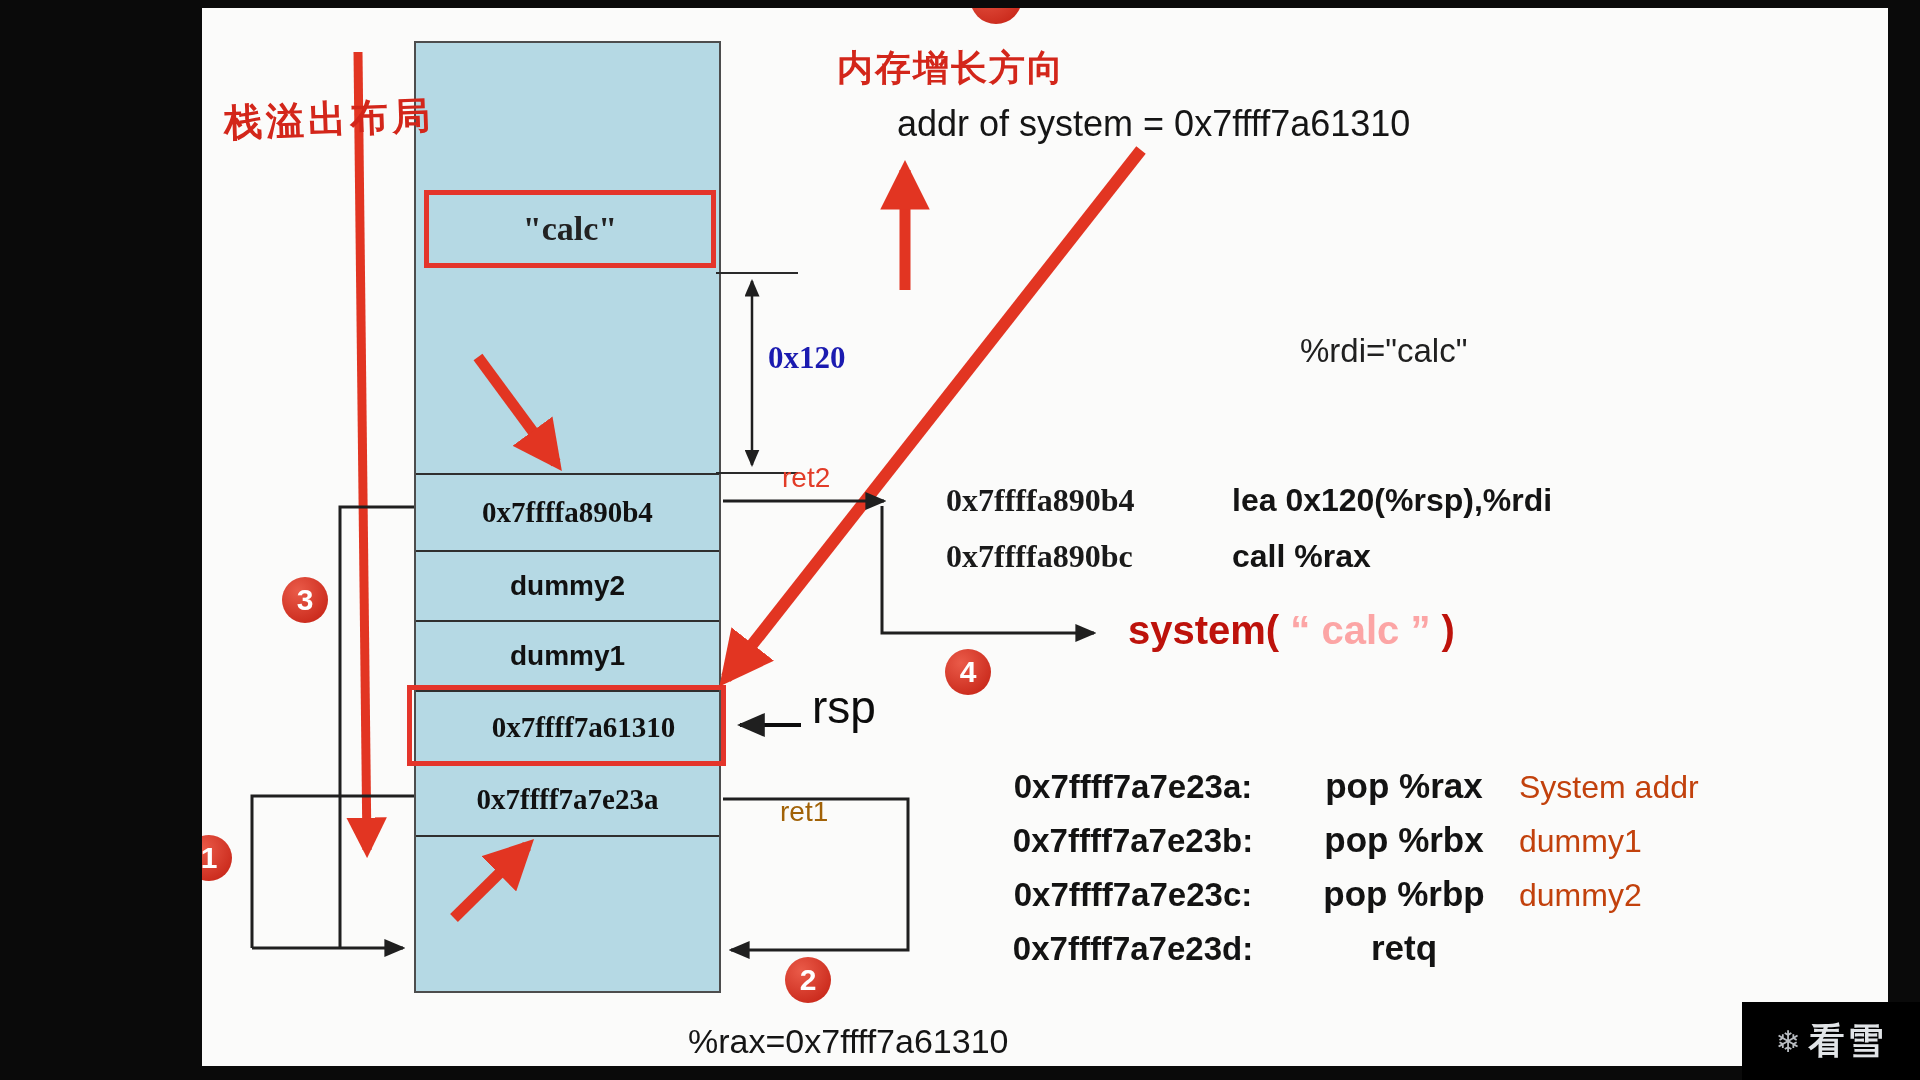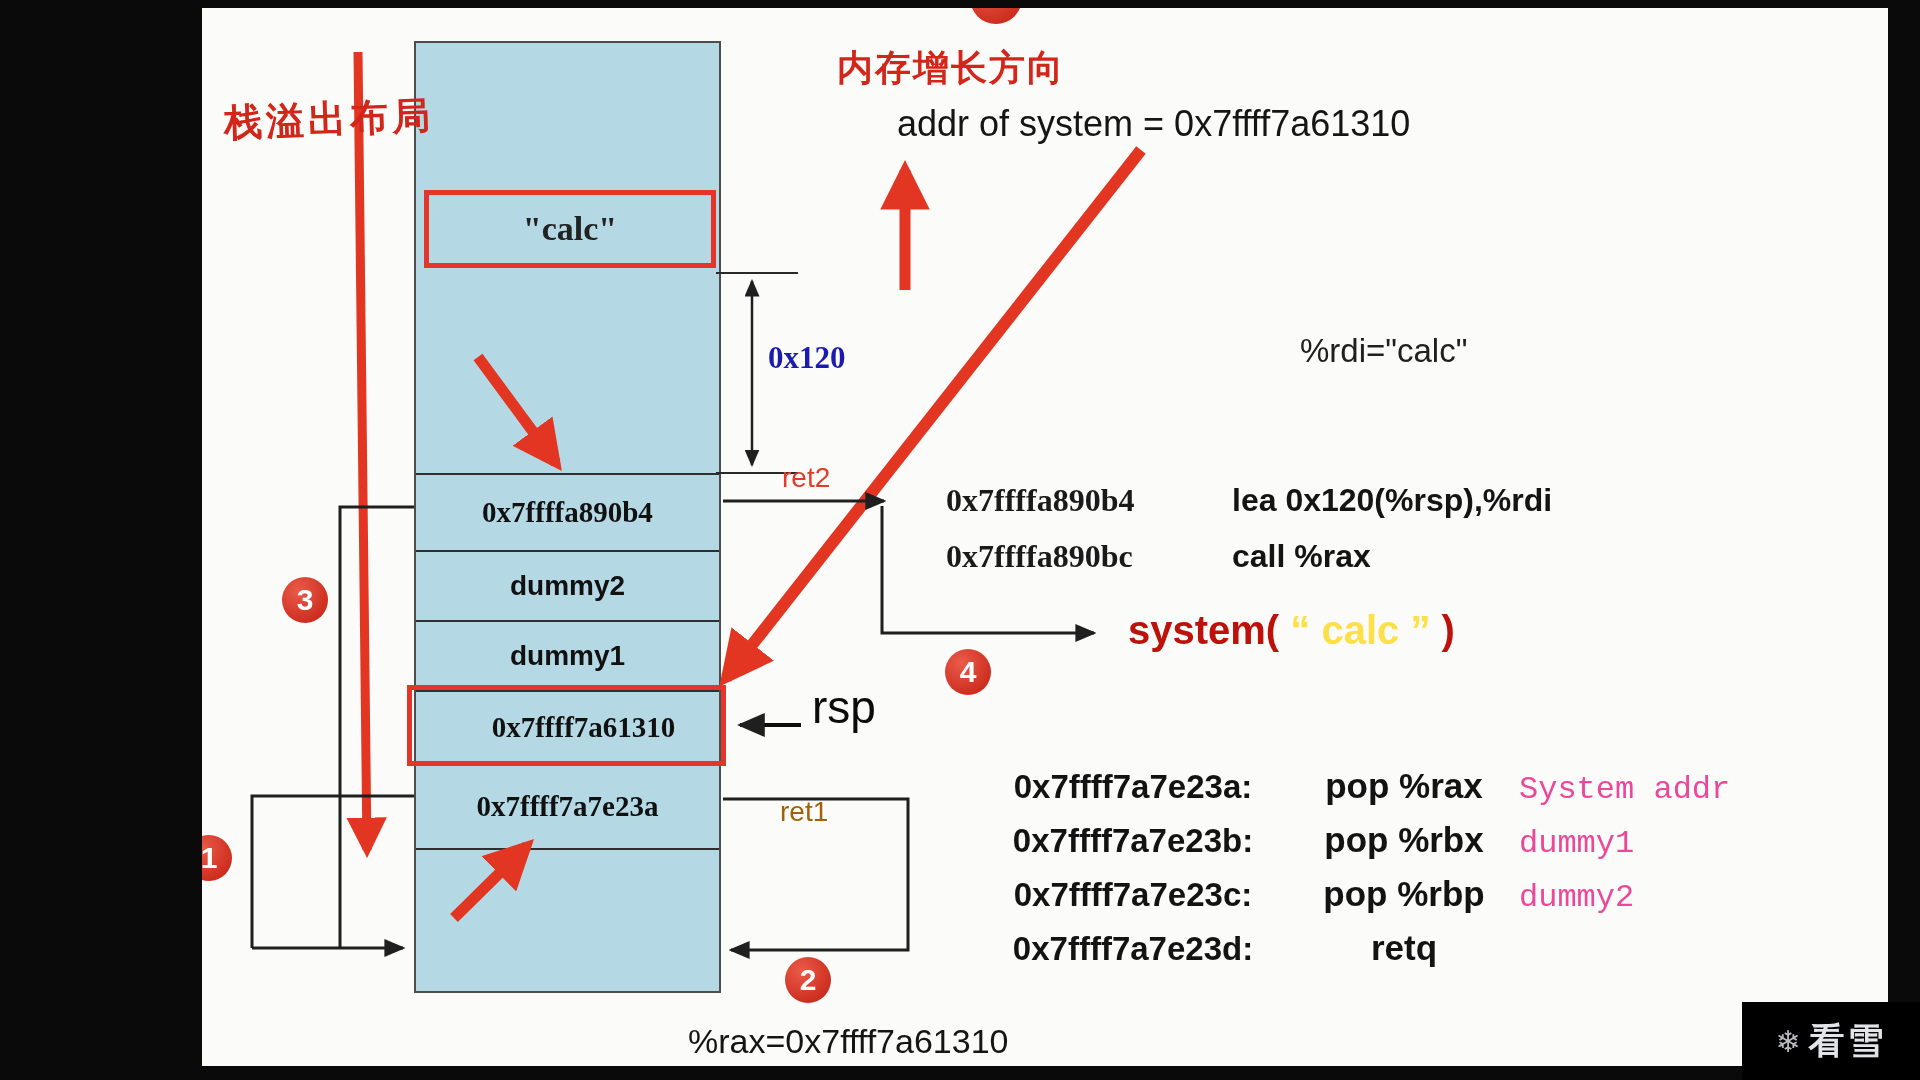--- a/index.html
+++ b/index.html
@@ -10,21 +10,21 @@
 
   
   .stack-col{position:absolute;left:414px;top:41px;width:307px;height:952px;box-sizing:border-box;
              background:#b5d9e4;border:2px solid #4d4d4d;z-index:2;}
   .srow{position:absolute;left:416px;width:303px;box-sizing:border-box;border-top:2px solid #2f2f2f;
         display:flex;align-items:center;justify-content:center;z-index:3;}
   .r1{top:473px;height:77px;font-family:"Liberation Serif",serif;font-weight:700;font-size:29px;}
   .r2{top:550px;height:70px;font-weight:700;font-size:28px;}
   .r3{top:620px;height:70px;font-weight:700;font-size:28px;}
   .r4{top:690px;height:72px;font-family:"Liberation Serif",serif;font-weight:700;font-size:29px;padding-left:32px;}
-  .r5{top:762px;height:88px;border-bottom:2px solid #2f2f2f;font-family:"Liberation Serif",serif;font-weight:700;font-size:29px;}
+  .r5{top:762px;height:75px;border-bottom:2px solid #2f2f2f;font-family:"Liberation Serif",serif;font-weight:700;font-size:29px;}
 
   .calc-box{position:absolute;left:424px;top:190px;width:292px;height:78px;box-sizing:border-box;
             border:5px solid #e4352b;display:flex;align-items:center;justify-content:center;
             font-family:"Liberation Serif",serif;font-weight:700;font-size:34px;color:#222;z-index:3;}
   .redbox{position:absolute;left:407px;top:685px;width:319px;height:81px;box-sizing:border-box;
           border:5px solid #e4352b;z-index:4;}
 
   
   .lbl{position:absolute;z-index:7;white-space:nowrap;}
   .title-cn{left:224px;top:94px;font-size:38px;color:#d3261a;font-weight:700;transform:rotate(-2deg);letter-spacing:4px;}
@@ -39,29 +39,29 @@
 
   
   .call-block{position:absolute;left:946px;top:472px;z-index:7;}
   .call-row{display:flex;align-items:center;height:56px;}
   .c-addr{width:286px;font-family:"Liberation Serif",serif;font-weight:700;font-size:32px;color:#1a1a1a;}
   .c-ins{font-size:32px;font-weight:600;color:#141414;}
 
   
   .sys-line{position:absolute;left:1128px;top:608px;z-index:7;font-size:40px;font-weight:700;white-space:nowrap;}
   .sys-fn{color:#bd120b;text-align:center;}
-  .sys-arg{color:#fde047;}
+  .sys-arg{color:#fca5a5;}
   .sys-close{color:#bd120b;}
 
   
   .pop-block{position:absolute;left:977px;top:766px;z-index:7;}
   .pop-row{display:flex;align-items:baseline;height:54px;text-align:center;}
   .g-addr{width:312px;font-size:33px;font-weight:700;color:#131313;}
   .g-ins{width:230px;font-size:35px;font-weight:600;color:#131313;}
-  .g-note{font-size:32px;color:#ec4899;font-family:Liberation Mono, monospace;}
+  .g-note{font-size:32px;color:#c2410c;}
 
   
   .step-circle{position:absolute;width:46px;height:46px;border-radius:50%;
                background:radial-gradient(circle at 35% 30%, #ea5b49, #c21d10);
                color:#fff;font-weight:700;font-size:30px;display:flex;align-items:center;justify-content:center;z-index:8;}
   .c2{left:785px;top:957px;} .c3{left:282px;top:577px;} .c4{left:945px;top:649px;}
   .c1{left:-16px;top:827px;} 
   .top-cut{left:768px;top:-36px;width:52px;height:52px;}
 
   .overlay{position:absolute;left:0;top:0;z-index:5;pointer-events:none;}

